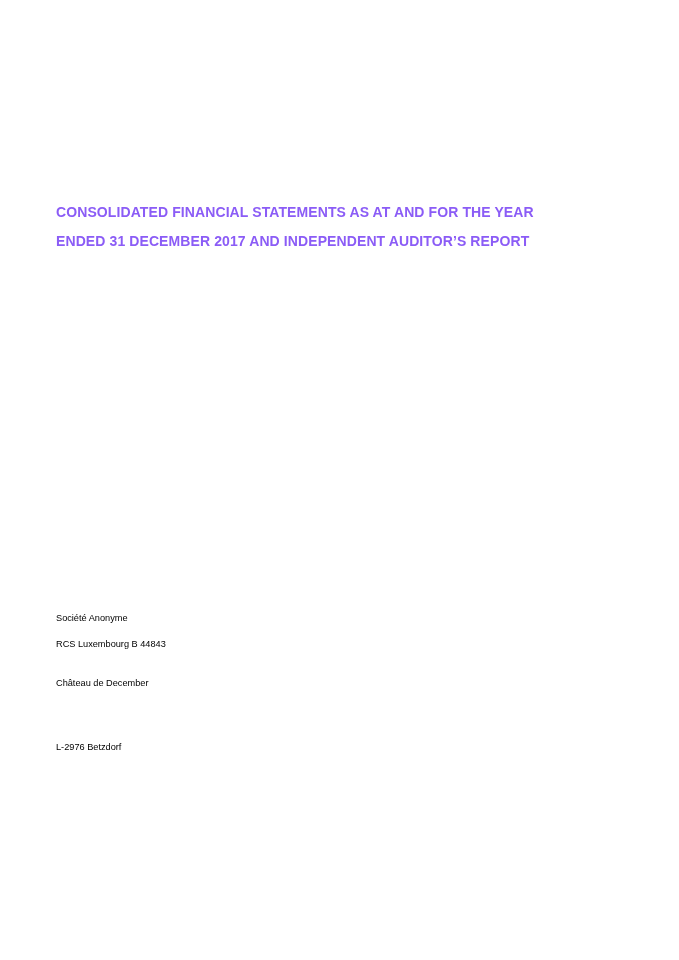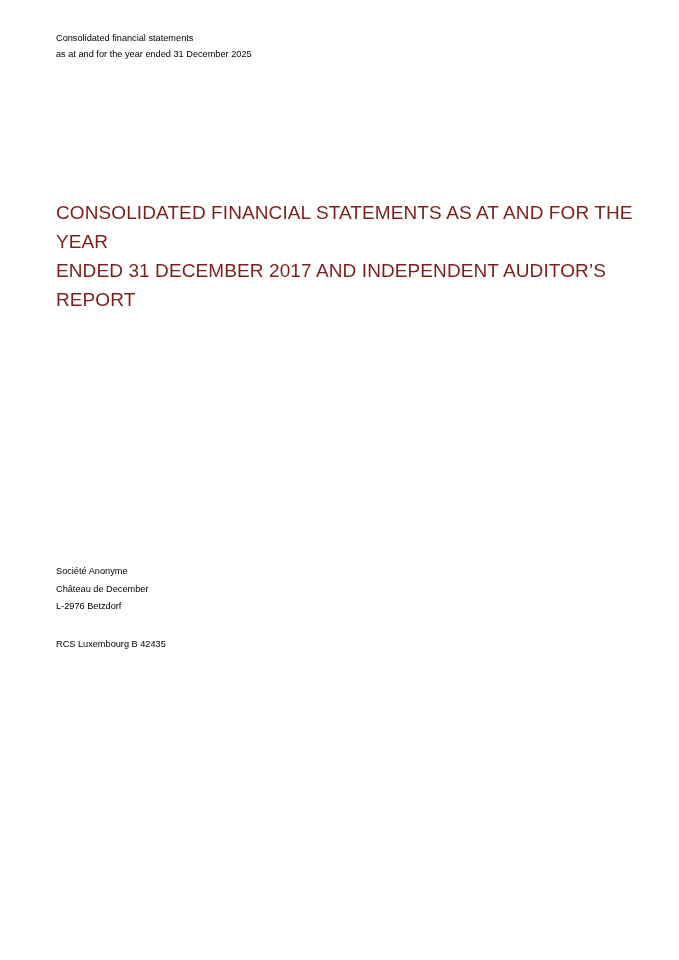--- a/index.html
+++ b/index.html
@@ -30,63 +30,60 @@
     color: #000;
   }
   .header-line {
     white-space: nowrap;
   }
   .doc-title {
     position: absolute;
     left: 56px;
     top: 198px;
     width: 590px;
-    font-size: 19px;
-    font-weight: normal;
+    font-size: 14px;
+    font-weight: bold;
     line-height: 29px;
     letter-spacing: 0.1px;
-    color: #7f1d1d;
+    color: #8b5cf6;
   }
   .address-block {
     position: absolute;
     left: 56px;
     top: 563px;
     font-size: 9.2px;
     line-height: 17.5px;
     color: #000;
   }
   .address-line {
     white-space: nowrap;
+    margin-top: 47px;
   }
   .rcs-block {
     position: absolute;
     left: 56px;
     top: 636px;
     font-size: 9.2px;
     line-height: 17.5px;
     color: #000;
     white-space: nowrap;
   }
 </style>
 </head>
 <body>
 
 <div class="page">
 
-  <div class="header-block">
-    <div class="header-line">Consolidated financial statements</div>
-    <div class="header-line">as at and for the year ended 31 December 2025</div>
-  </div>
 
   <div class="doc-title">
     <div>CONSOLIDATED FINANCIAL STATEMENTS AS AT AND FOR THE YEAR</div>
     <div>ENDED 31 DECEMBER 2017 AND INDEPENDENT AUDITOR’S REPORT</div>
   </div>
 
   <div class="address-block">
     <div class="address-line">Société Anonyme</div>
     <div class="address-line">Château de December</div>
     <div class="address-line">L-2976 Betzdorf</div>
   </div>
 
-  <div class="rcs-block">RCS Luxembourg B 42435</div>
+  <div class="rcs-block">RCS Luxembourg B 44843</div>
 
 </div>
 
 </body></html>

